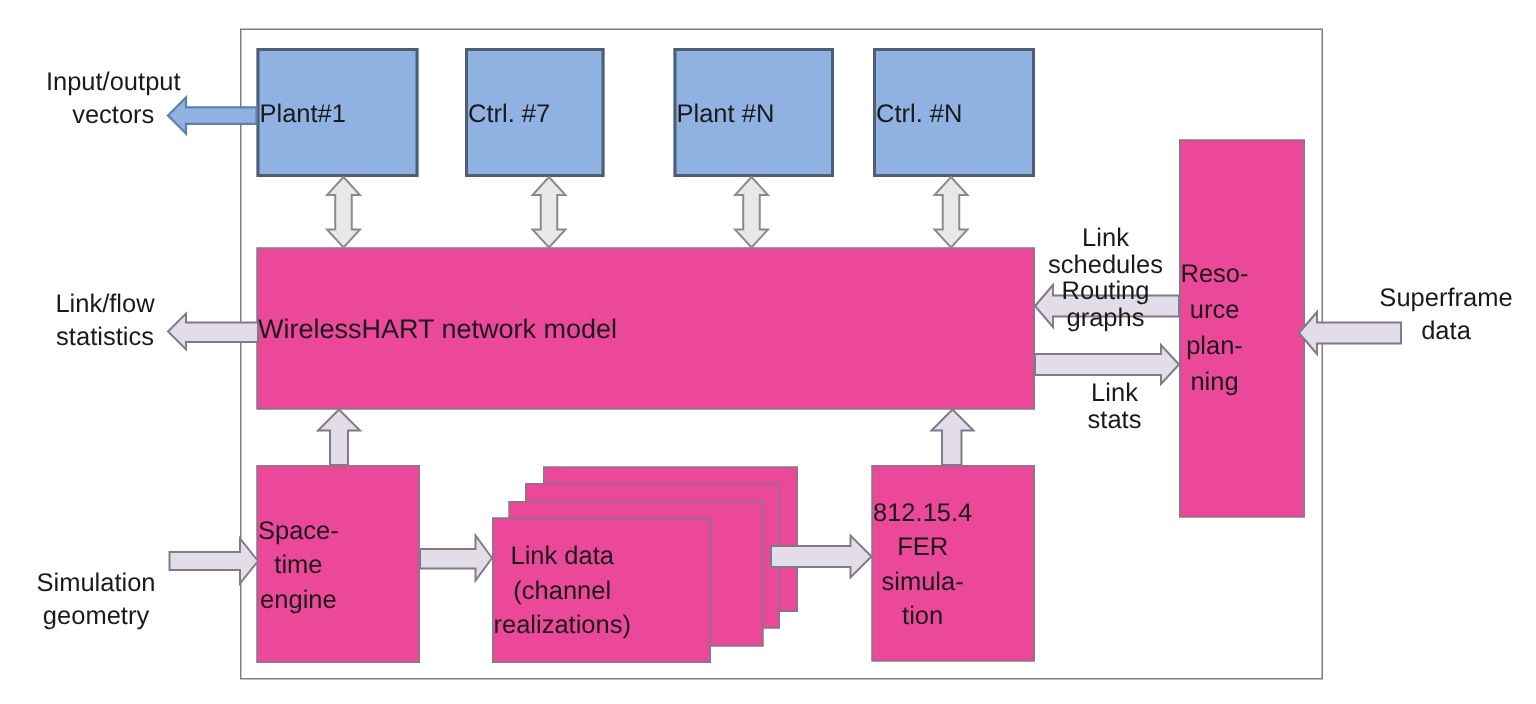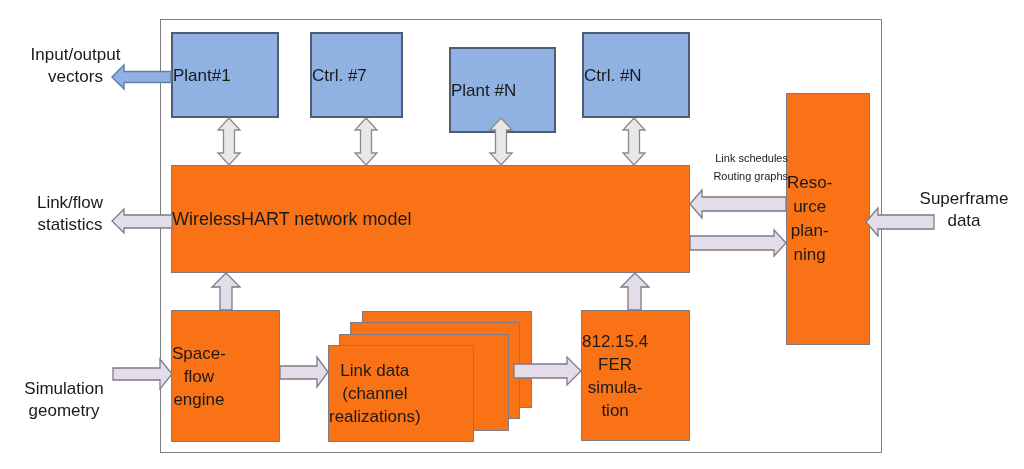--- a/index.html
+++ b/index.html
@@ -26,40 +26,40 @@
     text-align: center;
     font-size: 17px;
     line-height: 23px;
     white-space: pre-line;
   }
   .blue {
     background: #8fb2e3;
     border: 2px solid #4d5e73;
   }
   .lav {
-    background: #f97316;
+    background: #ec4899;
     border: 1.5px solid #7e7a87;
   }
   .ext-label {
     position: absolute;
     text-align: center;
     font-size: 17px;
     line-height: 22px;
     white-space: pre-line;
   }
   .small-label {
     position: absolute;
-    text-align: right;
-    font-size: 11px;
+    text-align: center;
+    font-size: 17px;
     line-height: 17.5px;
     white-space: pre-line;
   }
   #plant1 { left: 171px; top: 32px; width: 108px; height: 86px; }
   #ctrl1  { left: 310px; top: 32px; width: 93px;  height: 86px; }
-  #plantN { left: 449px; top: 32px; width: 107px; height: 86px; margin-top: 15px; }
+  #plantN { left: 449px; top: 32px; width: 107px; height: 86px; }
   #ctrlN  { left: 582px; top: 32px; width: 108px; height: 86px; }
   #whart  { left: 171px; top: 165px; width: 519px; height: 108px; font-size: 18px; }
   #resource { left: 786px; top: 93px; width: 84px; height: 252px; line-height: 24px; }
   #spacetime { left: 171px; top: 310px; width: 109px; height: 132px; }
   #fer { left: 581px; top: 310px; width: 109px; height: 131px; }
   .page { position: absolute; width: 170px; height: 97px; }
   #ld-page4 { left: 362px; top: 311px; }
   #ld-page3 { left: 350px; top: 322px; }
   #ld-page2 { left: 339px; top: 334px; }
   #linkdata { left: 328px; top: 345px; width: 146px; height: 97px; }
@@ -105,21 +105,21 @@
 
   <div class="box lav" id="resource">
     <span>Reso-
 urce
 plan-
 ning</span>
   </div>
 
   <div class="box lav" id="spacetime">
     <span>Space-
-flow
+time
 engine</span>
   </div>
 
   <div class="page lav" id="ld-page4"></div>
   <div class="page lav" id="ld-page3"></div>
   <div class="page lav" id="ld-page2"></div>
 
   <div class="box lav" id="fer">
     <span>812.15.4
 FER
@@ -164,14 +164,16 @@
 vectors</div>
   <div class="ext-label" id="lbl-lf">Link/flow
 statistics</div>
   <div class="ext-label" id="lbl-sg">Simulation
 geometry</div>
   <div class="ext-label" id="lbl-sf">Superframe
 data</div>
 
   <div class="small-label" id="lbl-sched">Link schedules
 Routing graphs</div>
+  <div class="small-label" id="lbl-stats">Link
+stats</div>
 
 </div>
 
 </body></html>

